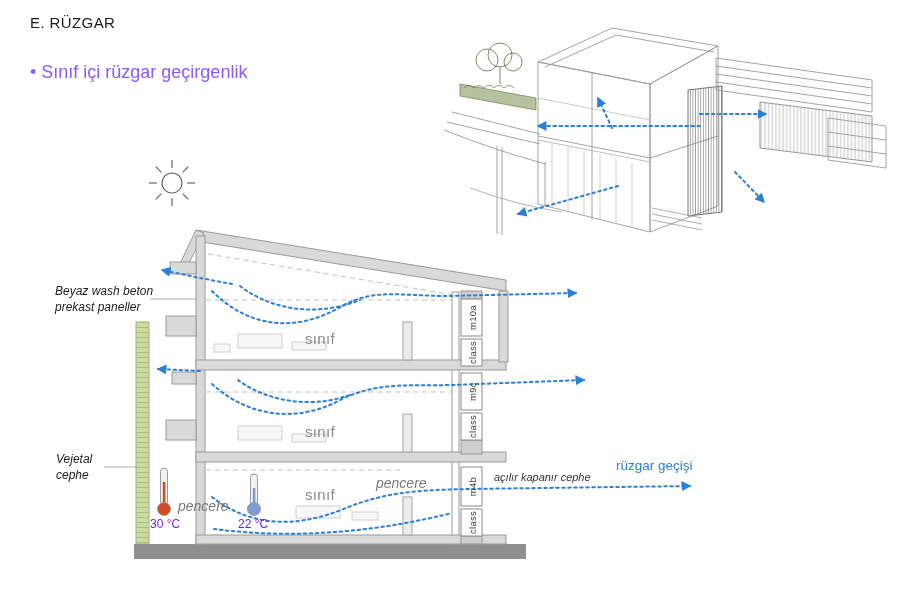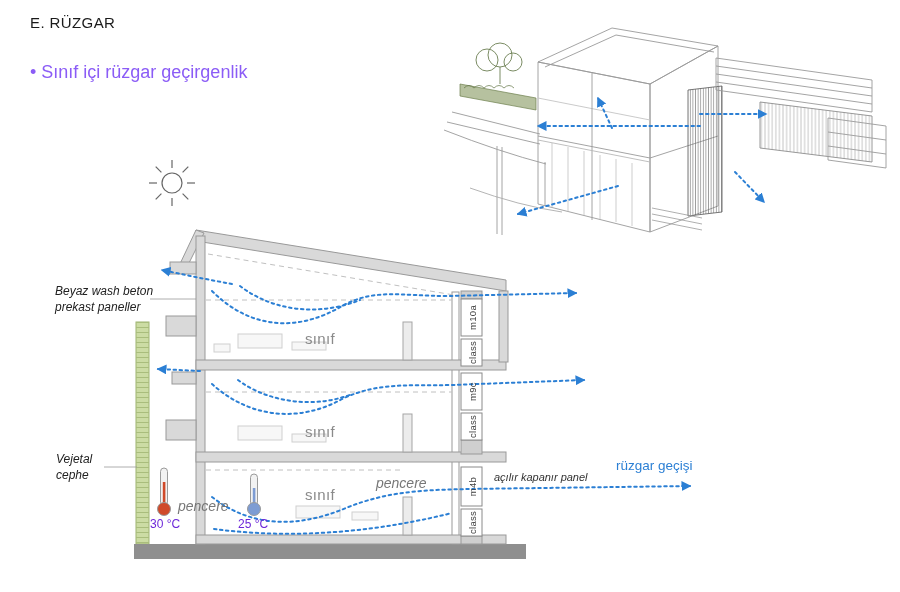--- a/index.html
+++ b/index.html
@@ -233,25 +233,25 @@
 <div class="abs ann vegetal">Vejetal
 cephe</div>
 
 <div class="abs room room1">sınıf</div>
 <div class="abs room room2">sınıf</div>
 <div class="abs room room3">sınıf</div>
 
 <div class="abs pencere p1">pencere</div>
 <div class="abs pencere p2">pencere</div>
 
-<div class="abs panel-ann">açılır kapanır panel</div>
+<div class="abs panel-ann">açılır kapanır cephe</div>
 <div class="abs wind-ann">rüzgar geçişi</div>
 
 <div class="abs temp hot-t">30 °C</div>
-<div class="abs temp cold-t">25 °C</div>
+<div class="abs temp cold-t">22 °C</div>
 
 <div class="vtag vt-c3">m10a</div>
 <div class="vtag vt-l3">class</div>
 <div class="vtag vt-c2">m9c</div>
 <div class="vtag vt-l2">class</div>
 <div class="vtag vt-c1">m4b</div>
 <div class="vtag vt-l1">class</div>
 
 </div>
 

